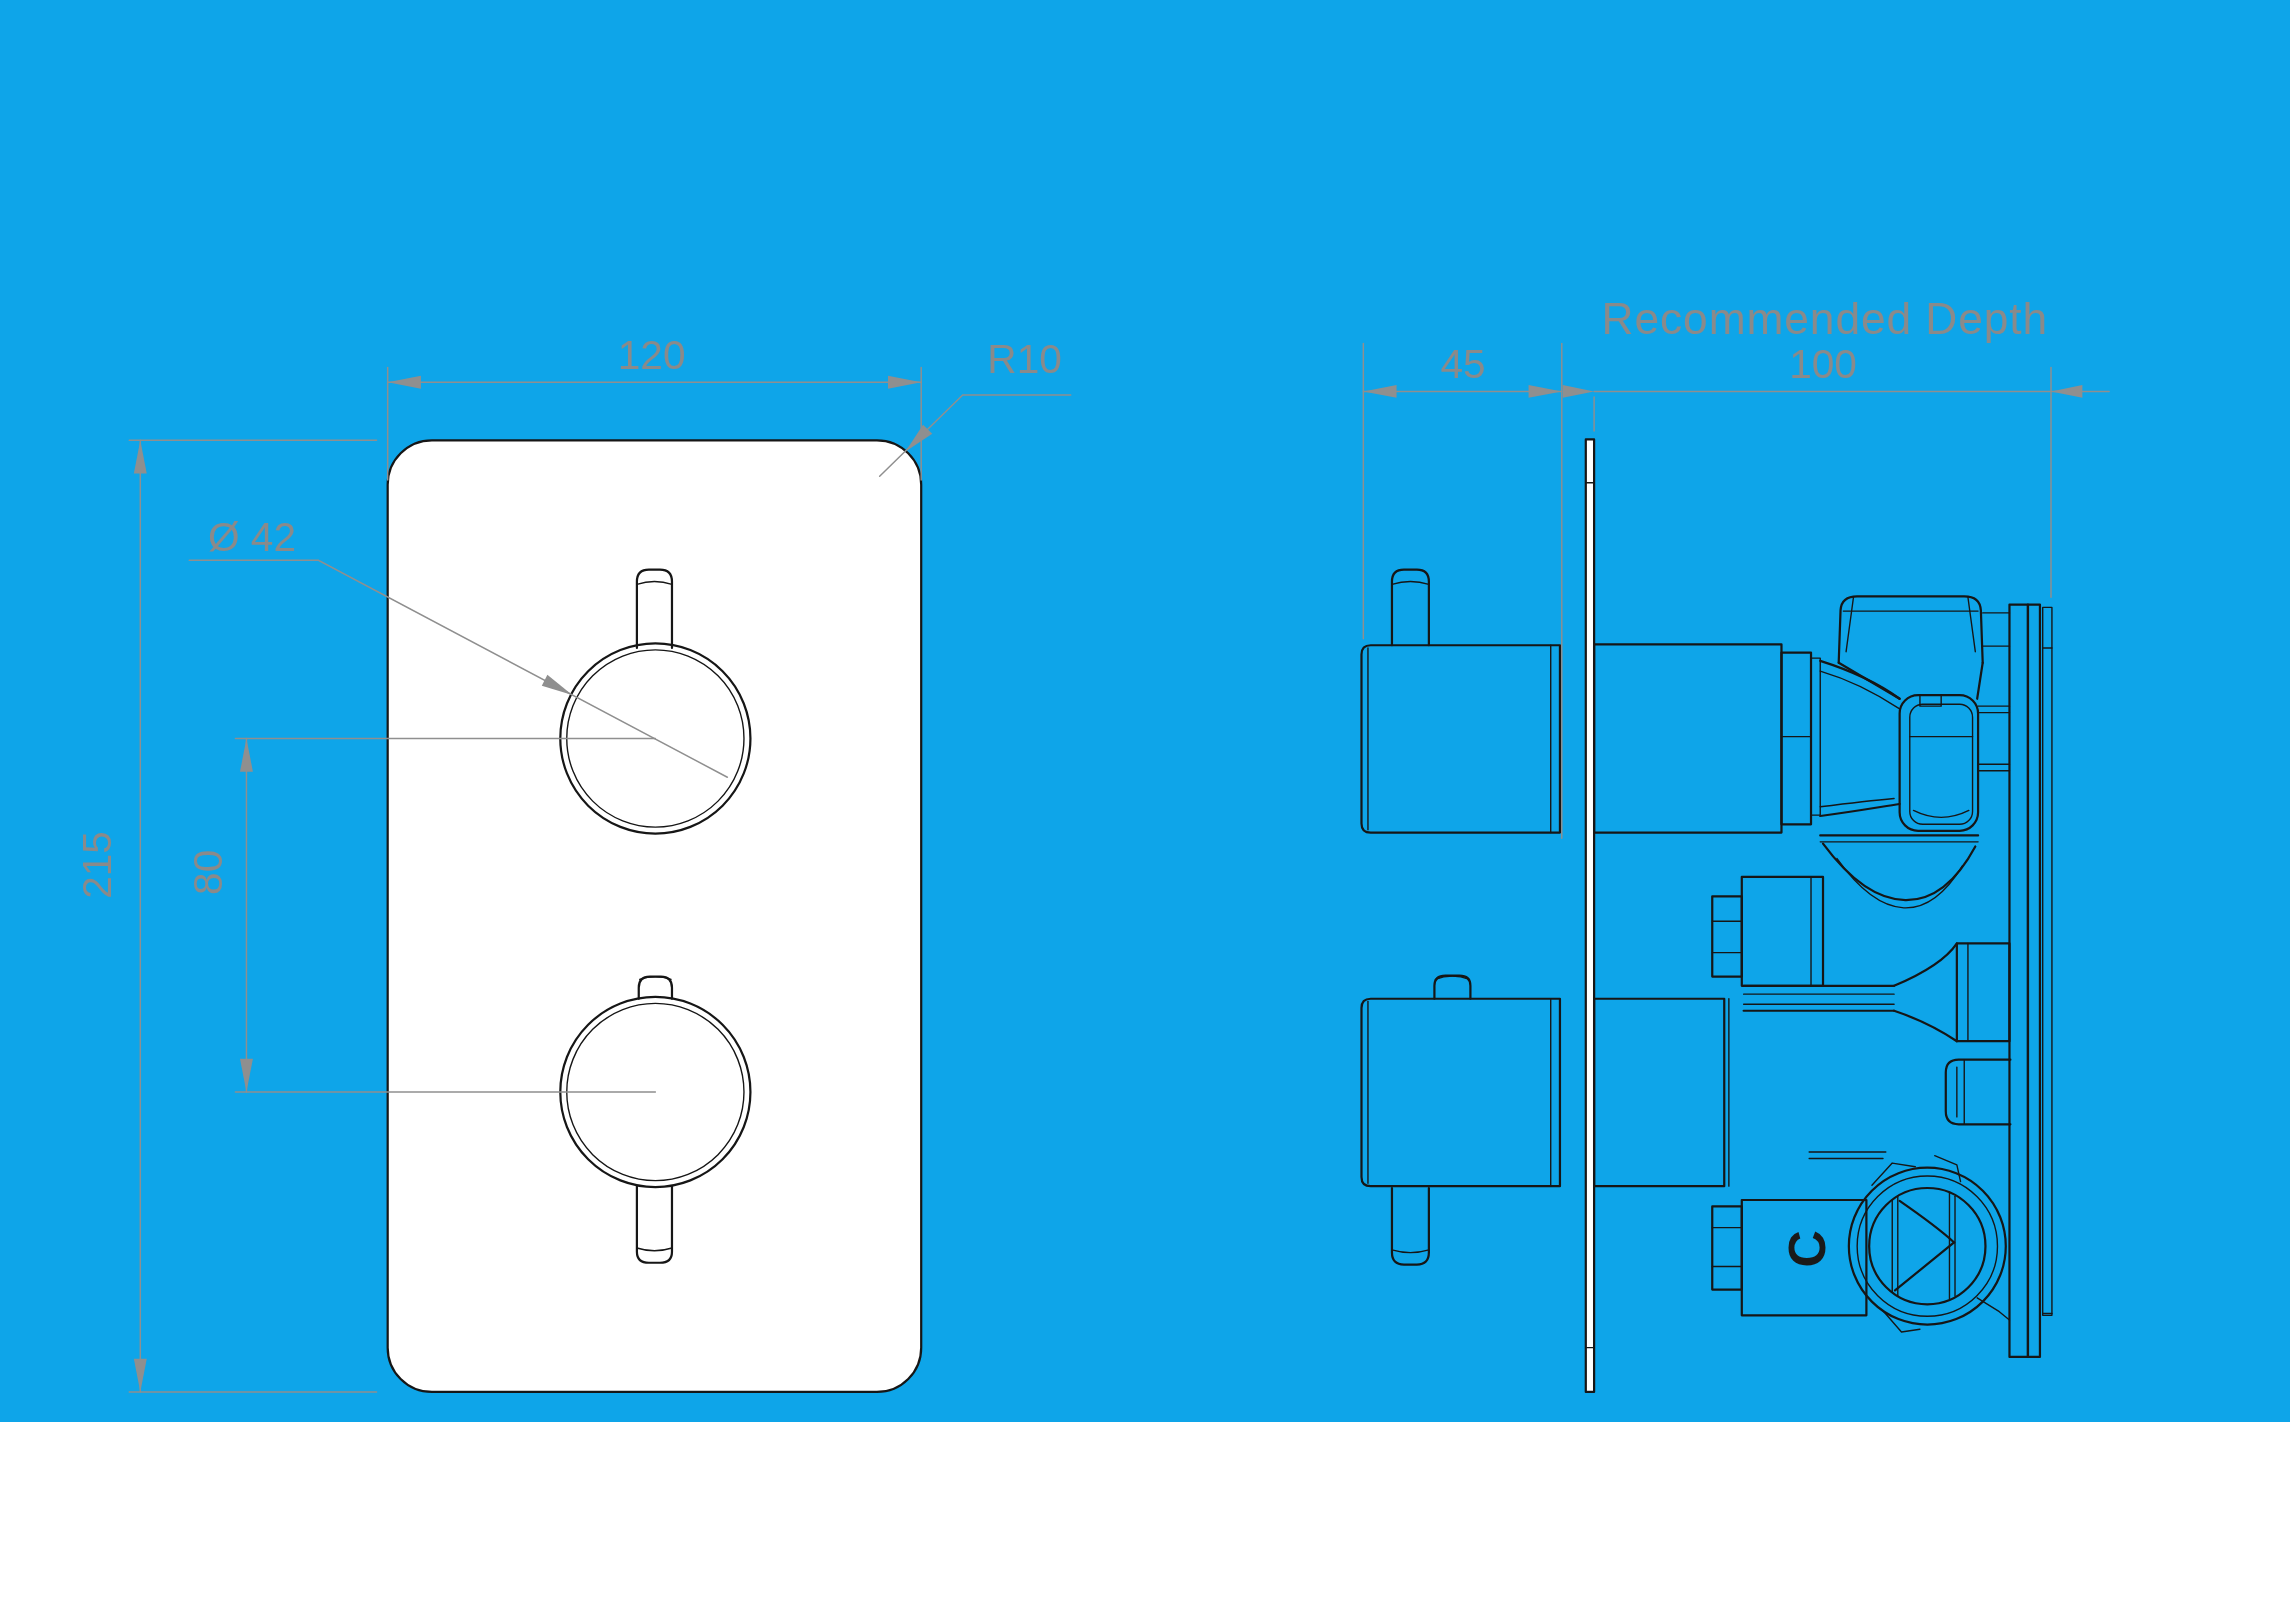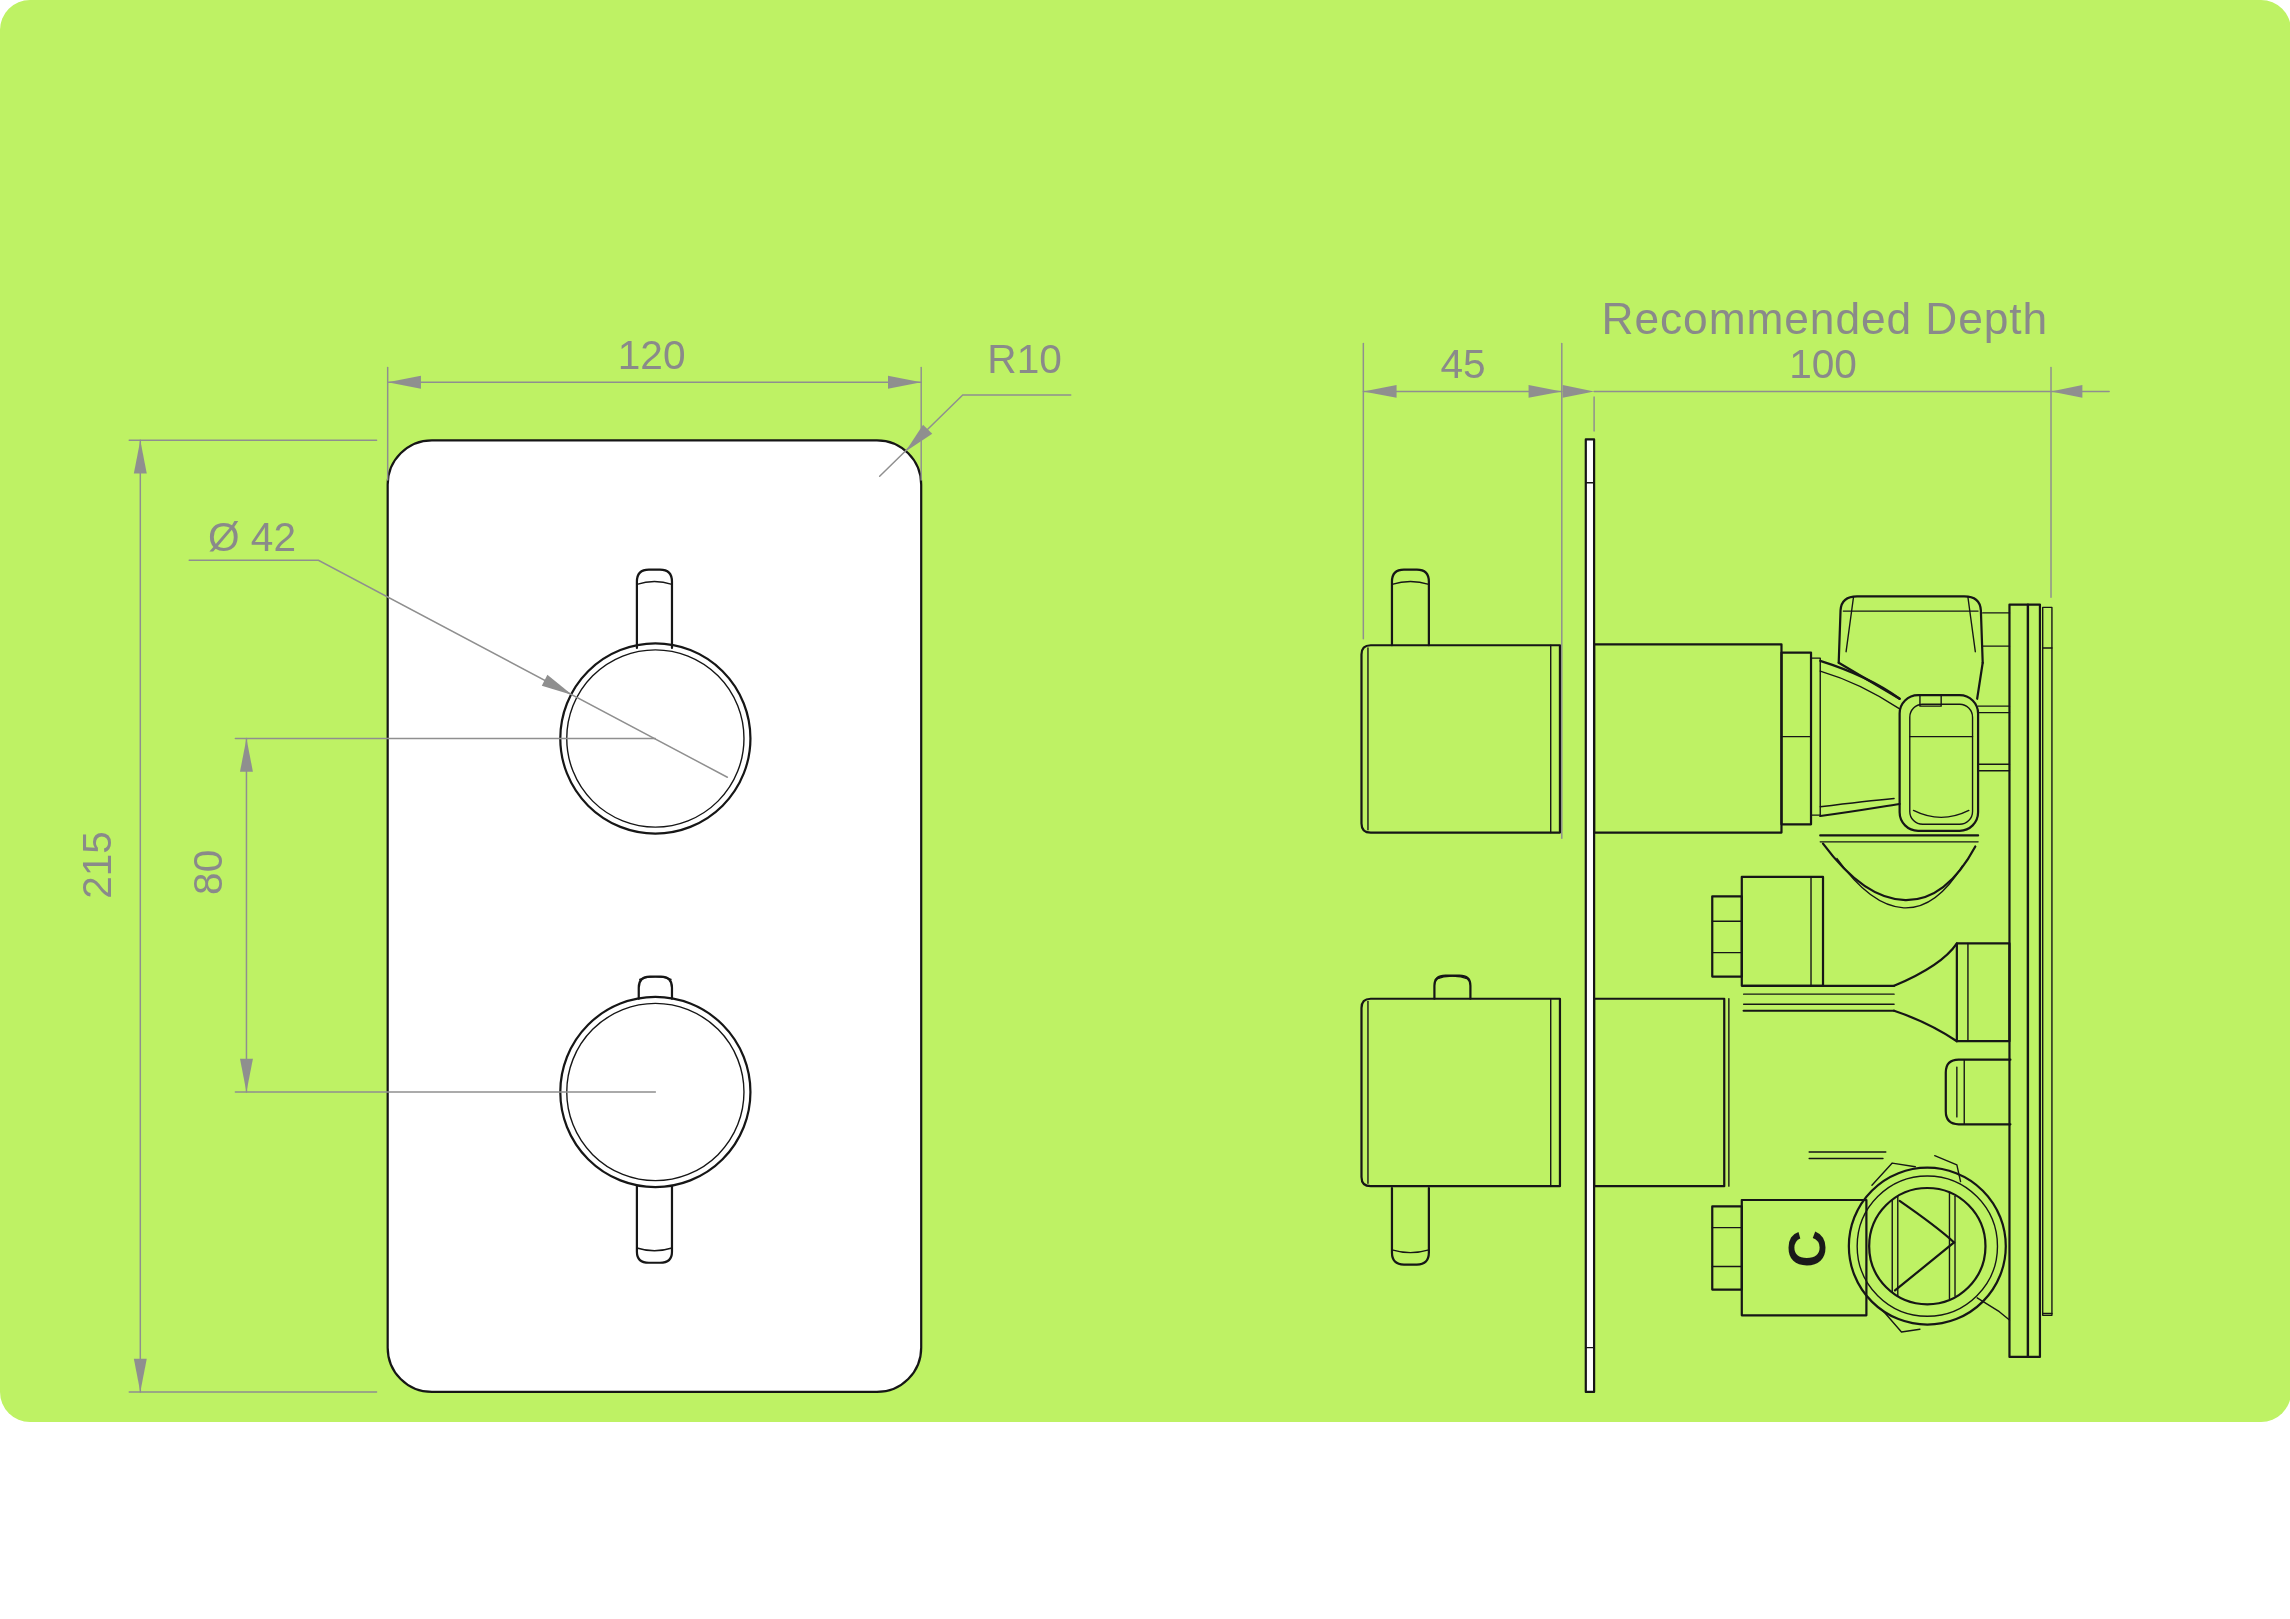--- a/index.html
+++ b/index.html
@@ -1,16 +1,16 @@
 <!DOCTYPE html>
 <html style="font-size:14.8px"><head>
 <meta charset="utf-8">
 <style>
   html,body{margin:0;padding:0;background:#ffffff;}
-  .canvas{position:relative;width:2291px;height:1422px;background:#bef264;overflow:hidden;border-radius:30px;}
+  .canvas{position:relative;width:2291px;height:1422px;background:#0ea5e9;overflow:hidden;}
   svg{display:block;}
   text{font-family:"Liberation Sans", sans-serif;}
   .dimtxt{fill:#8a8a8a;font-size:44px;}
   .hdtxt{fill:#8a8a8a;font-size:48px;letter-spacing:1px;}
   .marktxt{fill:#1a1a1a;font-size:56px;font-weight:bold;}
   .obj{stroke:#161616;fill:none;stroke-width:2.4;stroke-linejoin:round;stroke-linecap:round;}
   .obj2{stroke:#161616;fill:none;stroke-width:1.5;stroke-linejoin:round;stroke-linecap:round;}
   .objf{stroke:#161616;fill:#ffffff;stroke-width:2.4;stroke-linejoin:round;}
   .dim{stroke:#8f8f8f;fill:none;stroke-width:1.6;stroke-linecap:round;}
   .arr{fill:#8f8f8f;stroke:none;}

